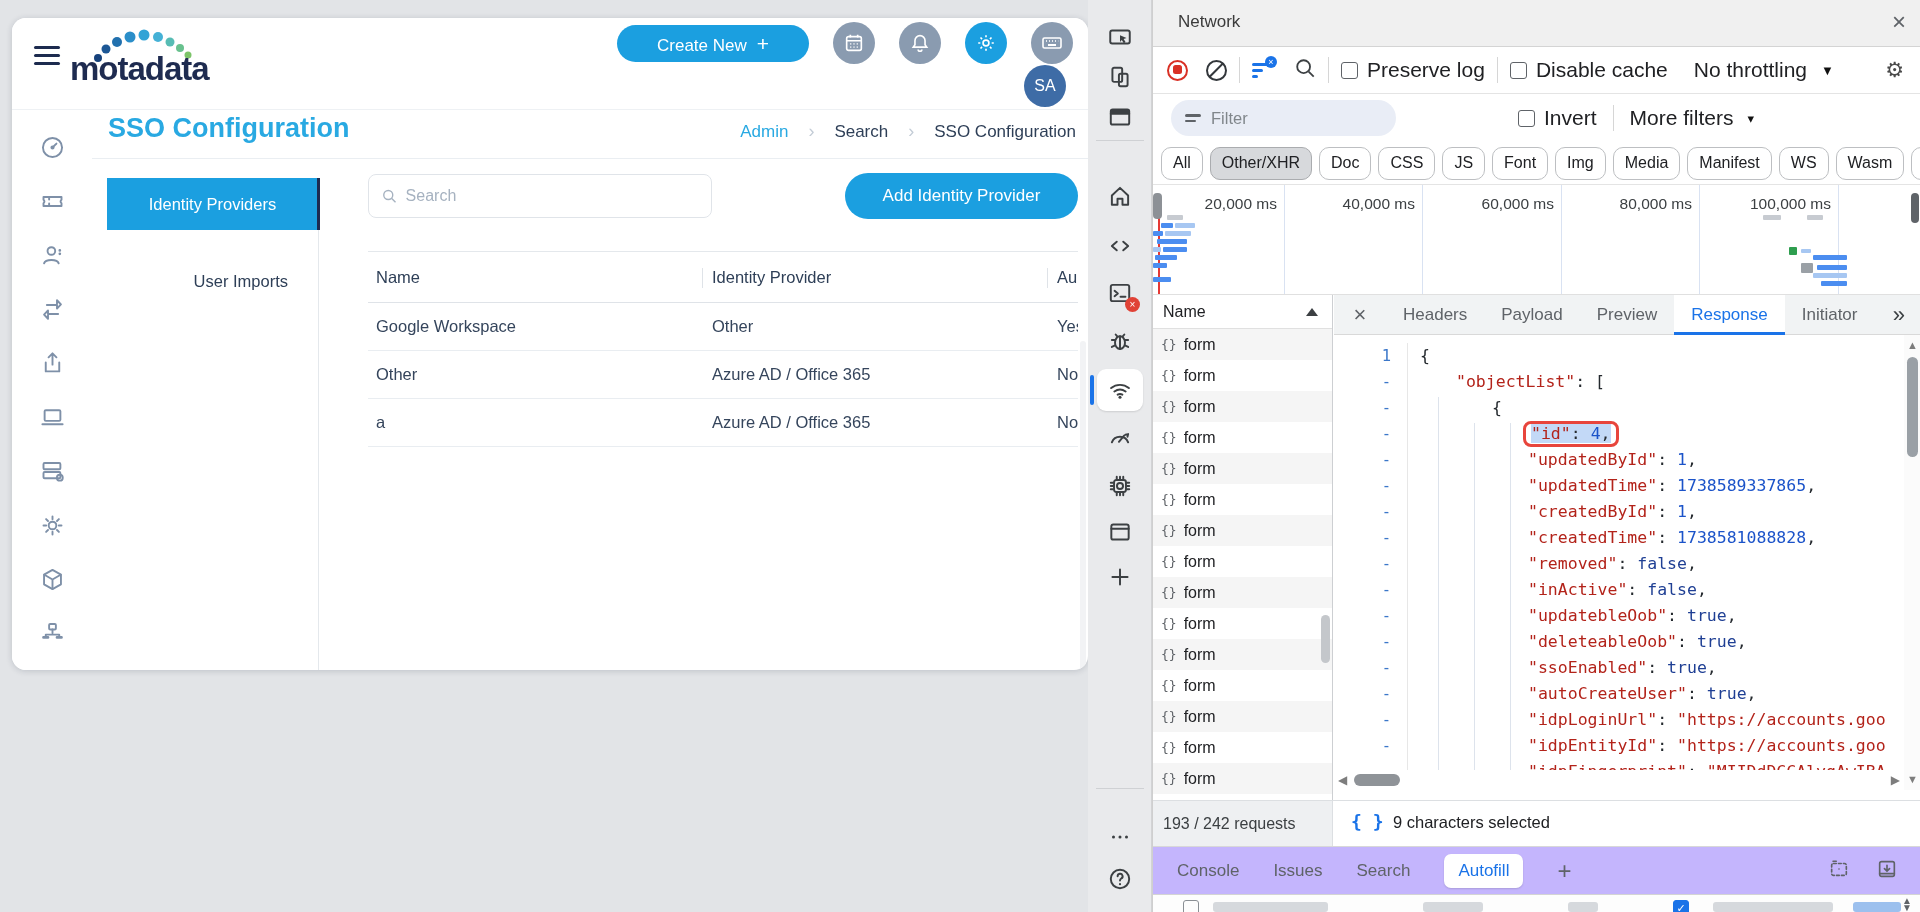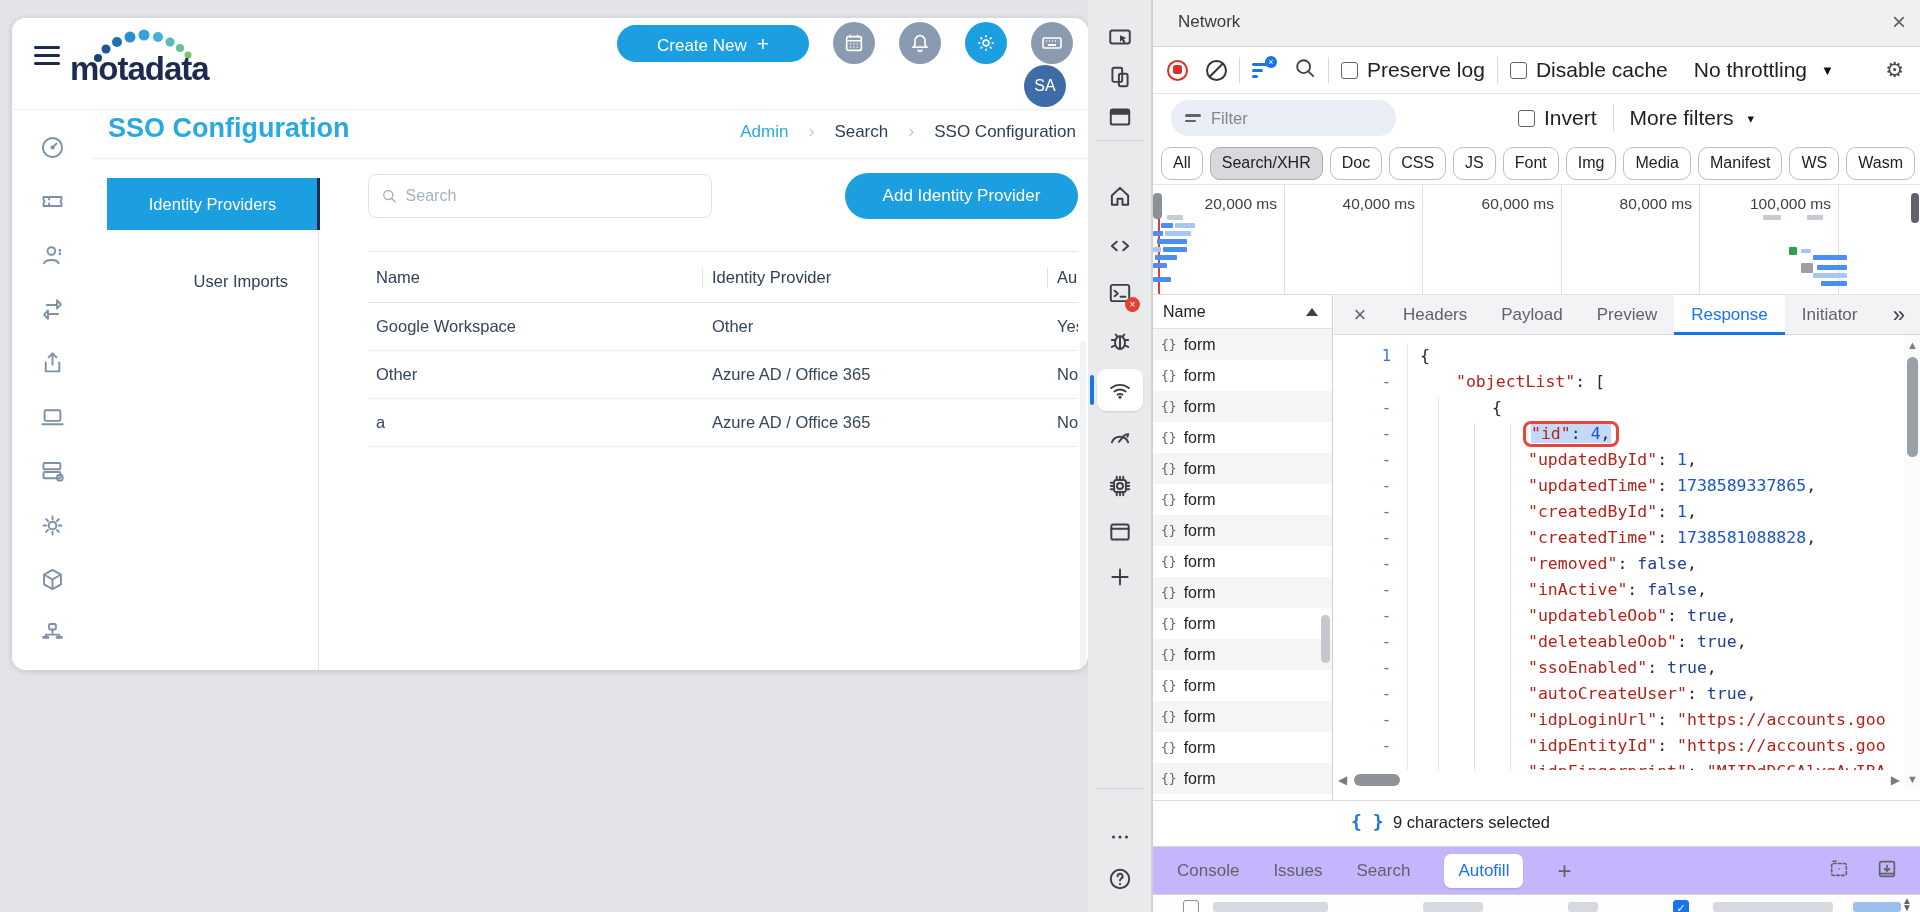--- a/index.html
+++ b/index.html
@@ -505,21 +505,21 @@
       </span>
       <span class="dt-check" style="margin-left:122px"></span>
       <span class="tb-label">Invert</span>
       <span class="tb-sep" style="margin:0 16px"></span>
       <span class="tb-label">More filters</span>
       <span class="tb-caret">▾</span>
     </div>
 
     <div class="dt-chips" id="dt-chips">
         <div class="chip">All</div>
-        <div class="chip selected">Search/XHR</div>
+        <div class="chip selected">Other/XHR</div>
         <div class="chip">Doc</div>
         <div class="chip">CSS</div>
         <div class="chip">JS</div>
         <div class="chip">Font</div>
         <div class="chip">Img</div>
         <div class="chip">Media</div>
         <div class="chip">Manifest</div>
         <div class="chip">WS</div>
         <div class="chip">Wasm</div>
         <div class="chip">Other</div>
@@ -673,20 +673,21 @@
         </div>
         <div class="v-scroll">
           <span class="arr" style="top:4px">▲</span>
           <span class="v-thumb"></span>
           <span class="arr" style="top:438px">▼</span>
         </div>
       </div>
     </div>
 
     <div class="dt-status">
+      <div class="status-left">193 / 242 requests</div>
       <span class="status-braces">{ }</span>
       <span class="status-text">9 characters selected</span>
     </div>
 
     <div class="dt-drawer" id="dt-drawer">
         <div class="drawer-tab">Console</div>
         <div class="drawer-tab">Issues</div>
         <div class="drawer-tab">Search</div>
         <div class="drawer-tab active">Autofill</div>
         <span class="drawer-plus">+</span>

